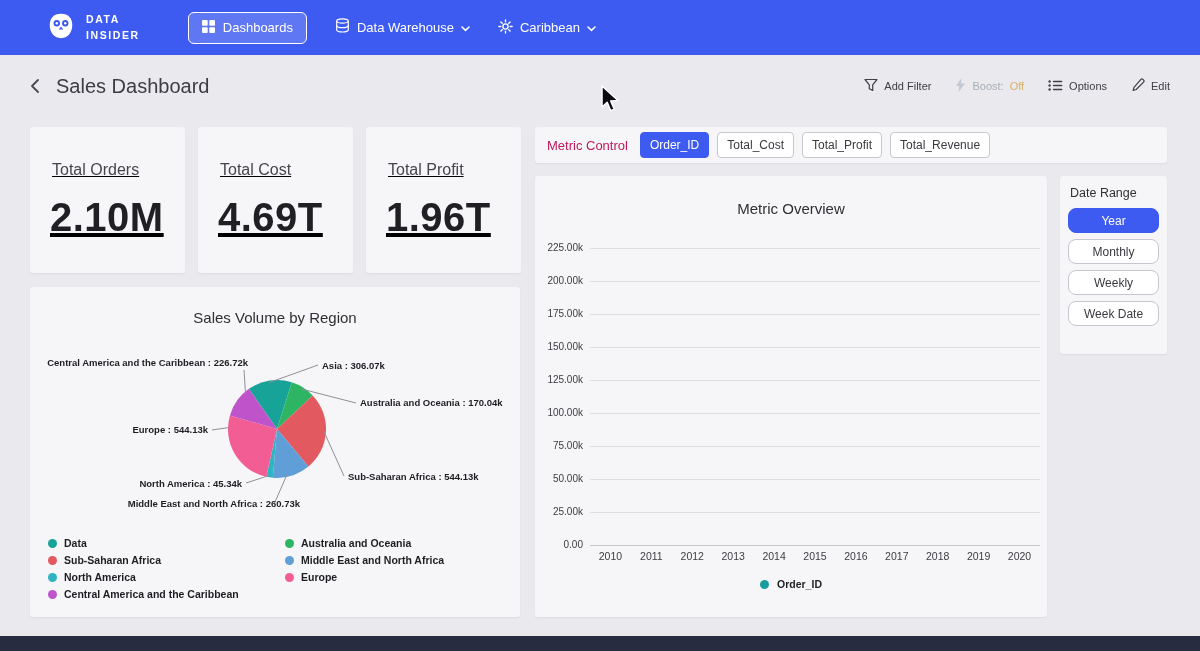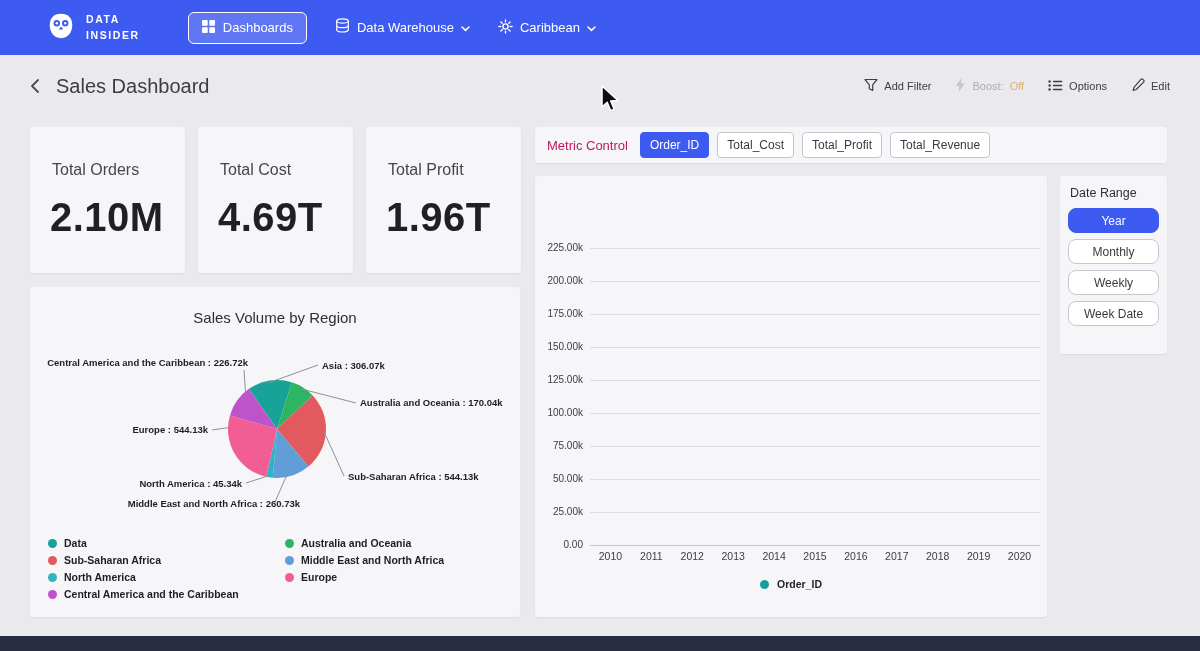--- a/index.html
+++ b/index.html
@@ -25,21 +25,21 @@
   .page-title{font-size:20px;font-weight:500;color:#3d3d44;}
   .header-tools{margin-left:auto;display:flex;align-items:center;gap:24px;}
   .tool{display:flex;align-items:center;gap:6px;font-size:11px;color:#3f4046;cursor:pointer;}
   .tool .muted{color:#a9aeb8;}
   .tool .boost-off{color:#dcb269;}
 
   
   .card{position:absolute;background:#f6f6f8;border-radius:3px;box-shadow:0 1px 2px rgba(0,0,0,.06);}
 
   
-  .kpi-card{top:127px;width:155px;height:146px;}
+  .kpi-card{top:127px;width:155px;height:146px;text-decoration:underline;}
   .kpi-label{margin:34px 0 0 22px;font-size:16px;color:#45454d;font-weight:500;}
   .kpi-value{margin:16px 0 0 20px;font-size:40px;color:#1f1f24;font-weight:600;letter-spacing:.5px;}
 
   
   .metric-bar{top:127px;left:535px;width:632px;height:36px;display:flex;align-items:center;
           gap:8px;padding:0 12px;box-sizing:border-box;}
   .metric-label{font-size:13px;color:#be185d;margin-right:4px;white-space:nowrap;}
   .pill-btn{border:1px solid #c6c6ce;background:#fff;border-radius:4px;padding:5px 9px;
           font-size:12px;color:#3a3a40;cursor:pointer;font-family:inherit;white-space:nowrap;}
   .pill-btn.active{background:#3d5af1;border-color:#3d5af1;color:#fff;}
@@ -224,20 +224,21 @@
 
   <div class="card metric-bar">
     <span class="metric-label">Metric Control</span>
     <button class="pill-btn active">Order_ID</button>
     <button class="pill-btn">Total_Cost</button>
     <button class="pill-btn">Total_Profit</button>
     <button class="pill-btn">Total_Revenue</button>
   </div>
 
   <div class="card chart-card">
+    <div class="chart-title">Metric Overview</div>
     <div class="bc-ylabels">
         <div class="ylab" style="top: 291px;">0.00</div>
         <div class="ylab" style="top: 258px;">25.00k</div>
         <div class="ylab" style="top: 225px;">50.00k</div>
         <div class="ylab" style="top: 192px;">75.00k</div>
         <div class="ylab" style="top: 159px;">100.00k</div>
         <div class="ylab" style="top: 126px;">125.00k</div>
         <div class="ylab" style="top: 93px;">150.00k</div>
         <div class="ylab" style="top: 60px;">175.00k</div>
         <div class="ylab" style="top: 27px;">200.00k</div>

